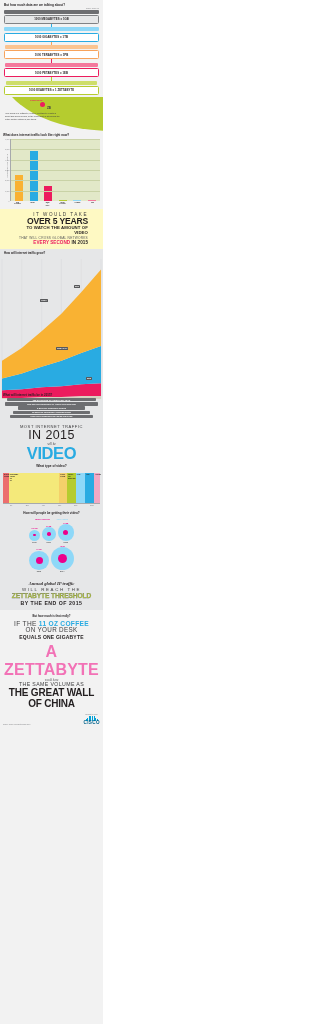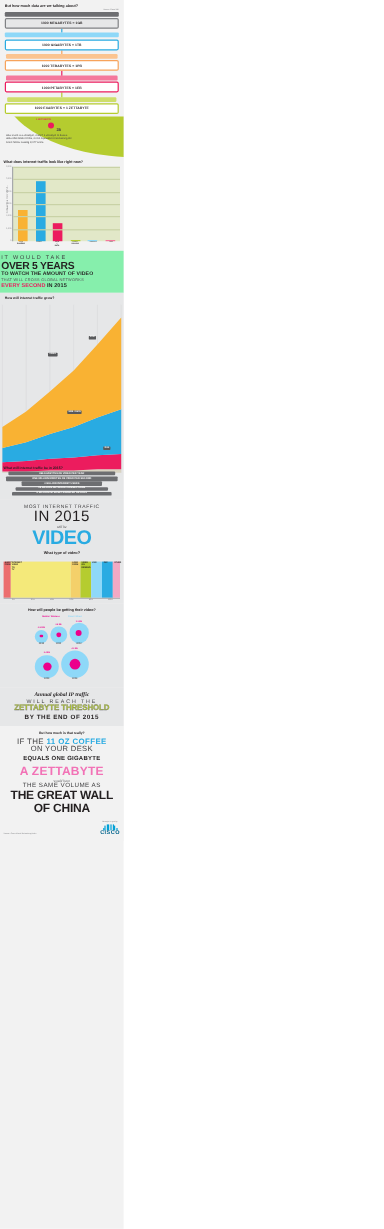--- a/index.html
+++ b/index.html
@@ -52,21 +52,21 @@
   .ytick { position:absolute; right:0; font-size:1.7px; color:#808285; transform:translateY(-50%); }
   .plot { flex:1; position:relative; background:#e2e8c8; border-left:.4px solid #a7a9ac; }
   .grid { position:absolute; left:0; right:0; height:.3px; background:#c9d2a6; }
   .bars { position:absolute; left:0; right:0; bottom:0; top:0; display:flex; align-items:flex-end; justify-content:space-around; padding:0 1px; }
   .bar { width:8px; }
   .xlabels { display:flex; justify-content:space-around; padding:1px 0 0 7px; }
   .xlab { width:13px; text-align:center; font-size:2.5px; font-weight:bold; line-height:1; }
   .xlab em { display:block; font-style:normal; font-size:1.5px; font-weight:bold; letter-spacing:-.05px; }
 
   
-  .banner { background:#86efac; padding:3px 1px 4px; text-align:left; }
+  .banner { background:#fef9c3; padding:3px 15px 4px; text-align:right; }
   .banner .b1 { font-size:4.6px; letter-spacing:1.5px; color:#404041; }
   .banner .b2 { font-size:8.6px; font-weight:bold; letter-spacing:-.2px; line-height:1; color:#231f20; }
   .banner .b3 { font-size:4.3px; font-weight:bold; letter-spacing:.1px; color:#231f20; line-height:1.15; }
   .banner .b4 { font-size:3.2px; letter-spacing:.25px; color:#58595b; }
   .banner .b5 { font-size:4.6px; font-weight:bold; letter-spacing:.05px; color:#ec1c5e; }
   .banner .b5 b { color:#231f20; }
 
   
   .growth { position:relative; background:#e6e7e8; height:172px; overflow:hidden; }
   .growth .q { position:absolute; left:4px; top:2px; font-size:2.9px; font-weight:bold; z-index:6; }
@@ -113,21 +113,21 @@
   .zbn .z3 { font-size:6.6px; font-weight:bold; letter-spacing:-.1px; color:#b5cc2f; -webkit-text-stroke:.25px #6d6e71; }
   .zbn .z4 { font-size:5.2px; font-weight:bold; letter-spacing:.5px; color:#231f20; margin-top:.5px; }
 
   
   .gw { background:#f2f2f2; text-align:center; padding:4px 2px 3px; }
   .gw .g0 { font-size:2.8px; font-weight:bold; color:#231f20; margin-bottom:2px; }
   .gw .g1 { font-size:6.6px; letter-spacing:.3px; color:#414042; line-height:1.1; }
   .gw .g1 b { color:#29abe2; font-weight:bold; }
   .gw .g2 { font-size:6.3px; letter-spacing:.3px; color:#414042; line-height:1.1; }
   .gw .g3 { font-size:5px; font-weight:bold; letter-spacing:.2px; color:#231f20; line-height:1.2; }
-  .gw .g4 { font-size:10px; font-weight:bold; letter-spacing:.2px; color:#f272b6; line-height:1.1; margin-top:3px; }
+  .gw .g4 { font-size:16px; font-weight:bold; letter-spacing:.2px; color:#f272b6; line-height:1.1; margin-top:3px; }
   .gw .g5 { font-family:"Liberation Serif", serif; font-style:italic; font-size:3px; color:#58595b; }
   .gw .g6 { font-size:5.2px; letter-spacing:.4px; color:#414042; line-height:1.15; }
   .gw .g7 { font-size:10px; font-weight:bold; letter-spacing:-.2px; color:#231f20; line-height:1.05; }
 
   
   .ftr { background:#f2f2f2; padding:2px 3px 4px; display:flex; justify-content:space-between; align-items:flex-end; }
   .ftr .fsrc { font-size:1.6px; color:#808285; max-width:48px; line-height:1.2; }
   .ftr .fbr { text-align:center; }
   .ftr .fbr .by { font-size:1.6px; color:#808285; margin-bottom:.5px; }
   .bridge { display:flex; align-items:flex-end; justify-content:center; gap:.7px; height:5px; }

